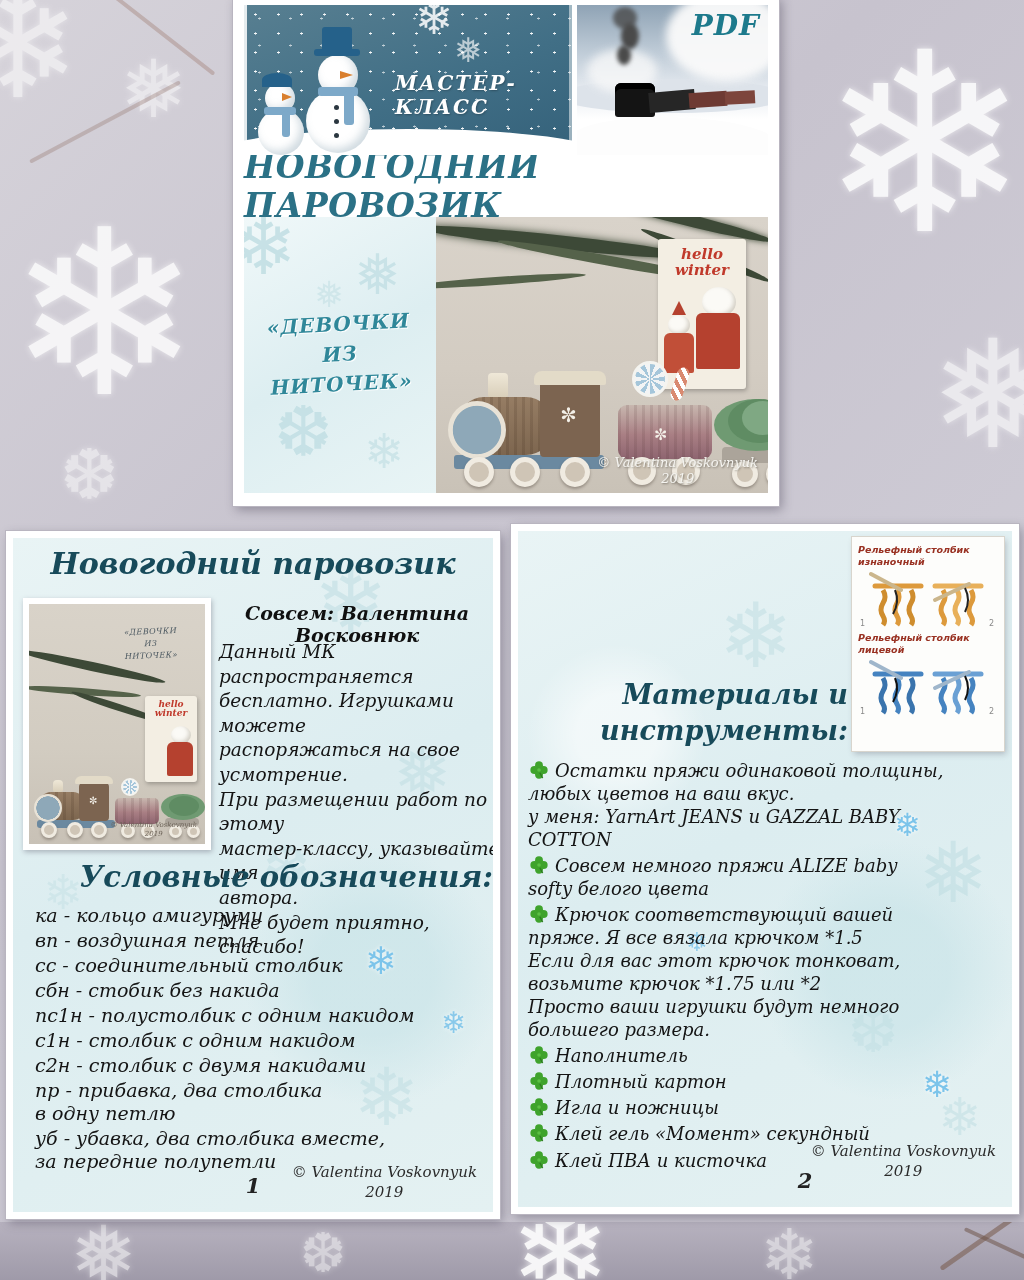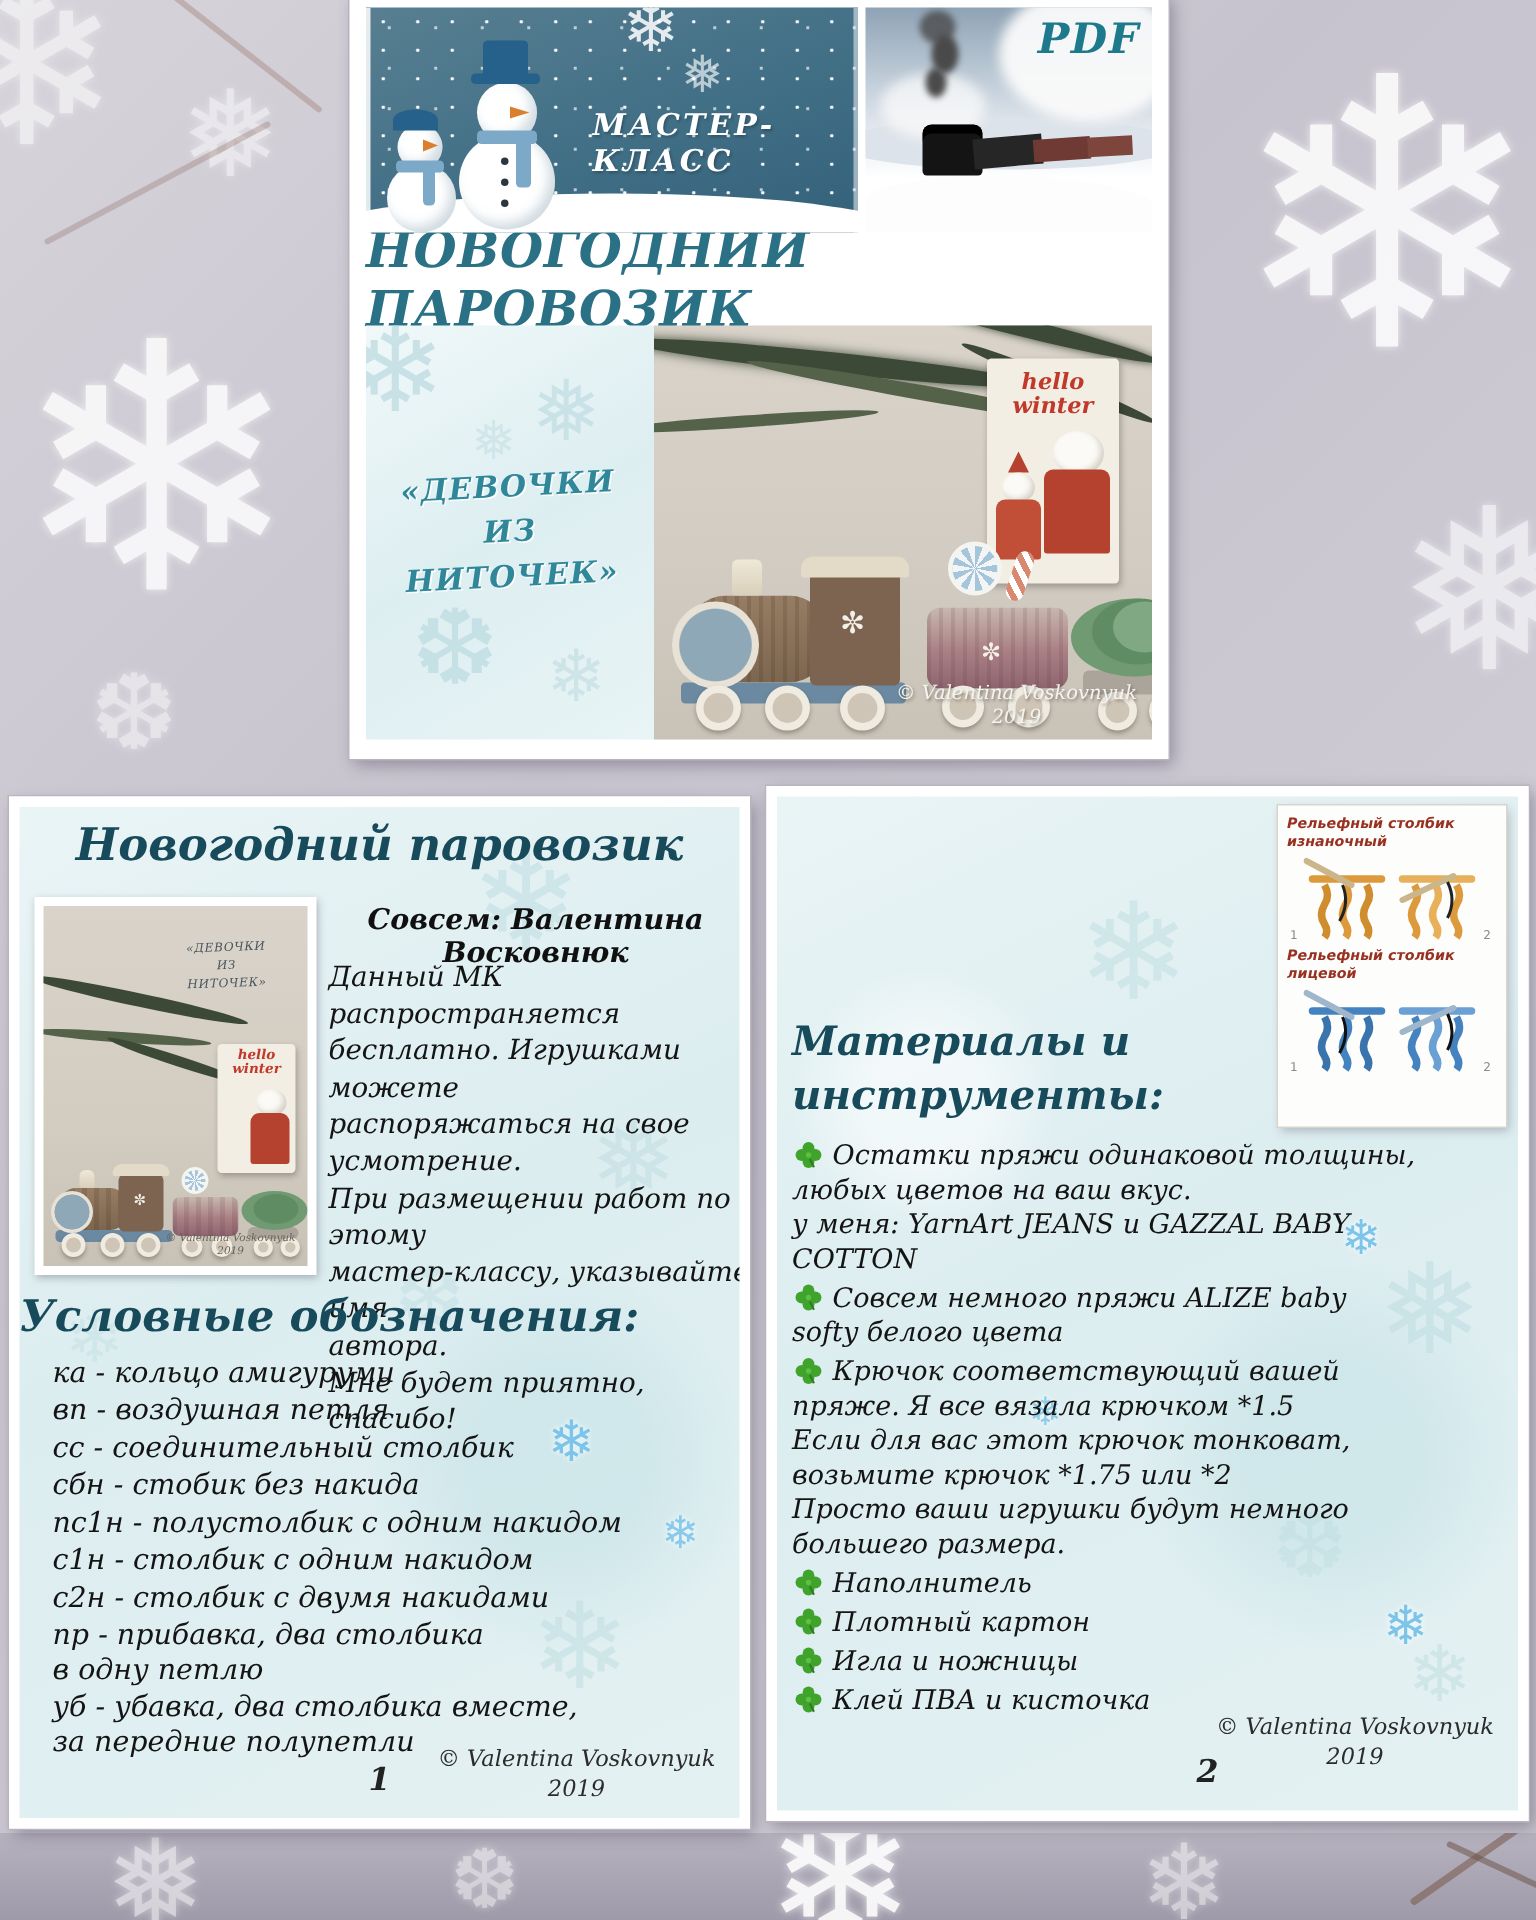--- a/index.html
+++ b/index.html
@@ -109,21 +109,21 @@
   .candy{position:absolute;width:12px;height:34px;border-radius:8px;
     background:repeating-linear-gradient(45deg,#fff 0 4px,#d9896f 4px 8px);}
   .flatcar{position:absolute;background:#aba49a;border-radius:4px;}
   .tree-blob{position:absolute;border-radius:50%;}
 
   
   #page1{left:6px;top:531px;width:494px;height:688px;border:7px solid #fff;}
   #page2{left:511px;top:524px;width:508px;height:690px;border:7px solid #fff;}
   .page-title{position:absolute;left:0;top:8px;width:100%;text-align:center;color:var(--heading-teal);
     font-style:italic;font-weight:bold;font-size:30px;}
-  .section-heading{position:absolute;text-align:left;color:var(--heading-teal);
+  .section-heading{position:absolute;text-align:right;color:var(--heading-teal);
     font-style:italic;font-weight:bold;}
   .body-text{font-style:italic;color:#141414;}
   .mini-photo{position:absolute;left:10px;top:60px;width:188px;height:252px;background:#fff;
     padding:6px;box-shadow:1px 2px 5px rgba(70,65,85,.35);}
   .mini-inner{position:relative;width:100%;height:100%;overflow:hidden;
     background:linear-gradient(#d9d3c9 0%,#d2ccc1 60%,#c8c1b6 100%);}
   .mini-brand{position:absolute;right:6px;top:22px;width:96px;text-align:center;color:#49565f;
     font-style:italic;font-size:8px;line-height:1.5;letter-spacing:.5px;transform:rotate(-2deg);}
   .mini-credit{position:absolute;right:8px;bottom:5px;text-align:center;color:#6b6257;font-style:italic;
     font-size:7px;line-height:1.3;}
@@ -534,20 +534,33 @@
               <ellipse cx="15" cy="10" rx="4.6" ry="4.4"></ellipse>
               <ellipse cx="10" cy="15" rx="4.4" ry="4.6"></ellipse>
             </g>
             <circle cx="10" cy="10" r="2" fill="#5cc044"></circle>
             <path d="M11 13 L14 19" stroke="#2e7d22" stroke-width="1.6" fill="none"></path>
           </svg>
           <span class="material-text preline">Игла и ножницы</span>
         </div>
 
 
+        <div class="material-item">
+          <svg class="clover" width="18" height="18" viewBox="0 0 20 20">
+            <g fill="#3fa32c">
+              <ellipse cx="10" cy="5" rx="4.4" ry="4.6"></ellipse>
+              <ellipse cx="5" cy="10" rx="4.6" ry="4.4"></ellipse>
+              <ellipse cx="15" cy="10" rx="4.6" ry="4.4"></ellipse>
+              <ellipse cx="10" cy="15" rx="4.4" ry="4.6"></ellipse>
+            </g>
+            <circle cx="10" cy="10" r="2" fill="#5cc044"></circle>
+            <path d="M11 13 L14 19" stroke="#2e7d22" stroke-width="1.6" fill="none"></path>
+          </svg>
+          <span class="material-text preline">Клей гель «Момент» секундный</span>
+        </div>
 
         <div class="material-item">
           <svg class="clover" width="18" height="18" viewBox="0 0 20 20">
             <g fill="#3fa32c">
               <ellipse cx="10" cy="5" rx="4.4" ry="4.6"></ellipse>
               <ellipse cx="5" cy="10" rx="4.6" ry="4.4"></ellipse>
               <ellipse cx="15" cy="10" rx="4.6" ry="4.4"></ellipse>
               <ellipse cx="10" cy="15" rx="4.4" ry="4.6"></ellipse>
             </g>
             <circle cx="10" cy="10" r="2" fill="#5cc044"></circle>

